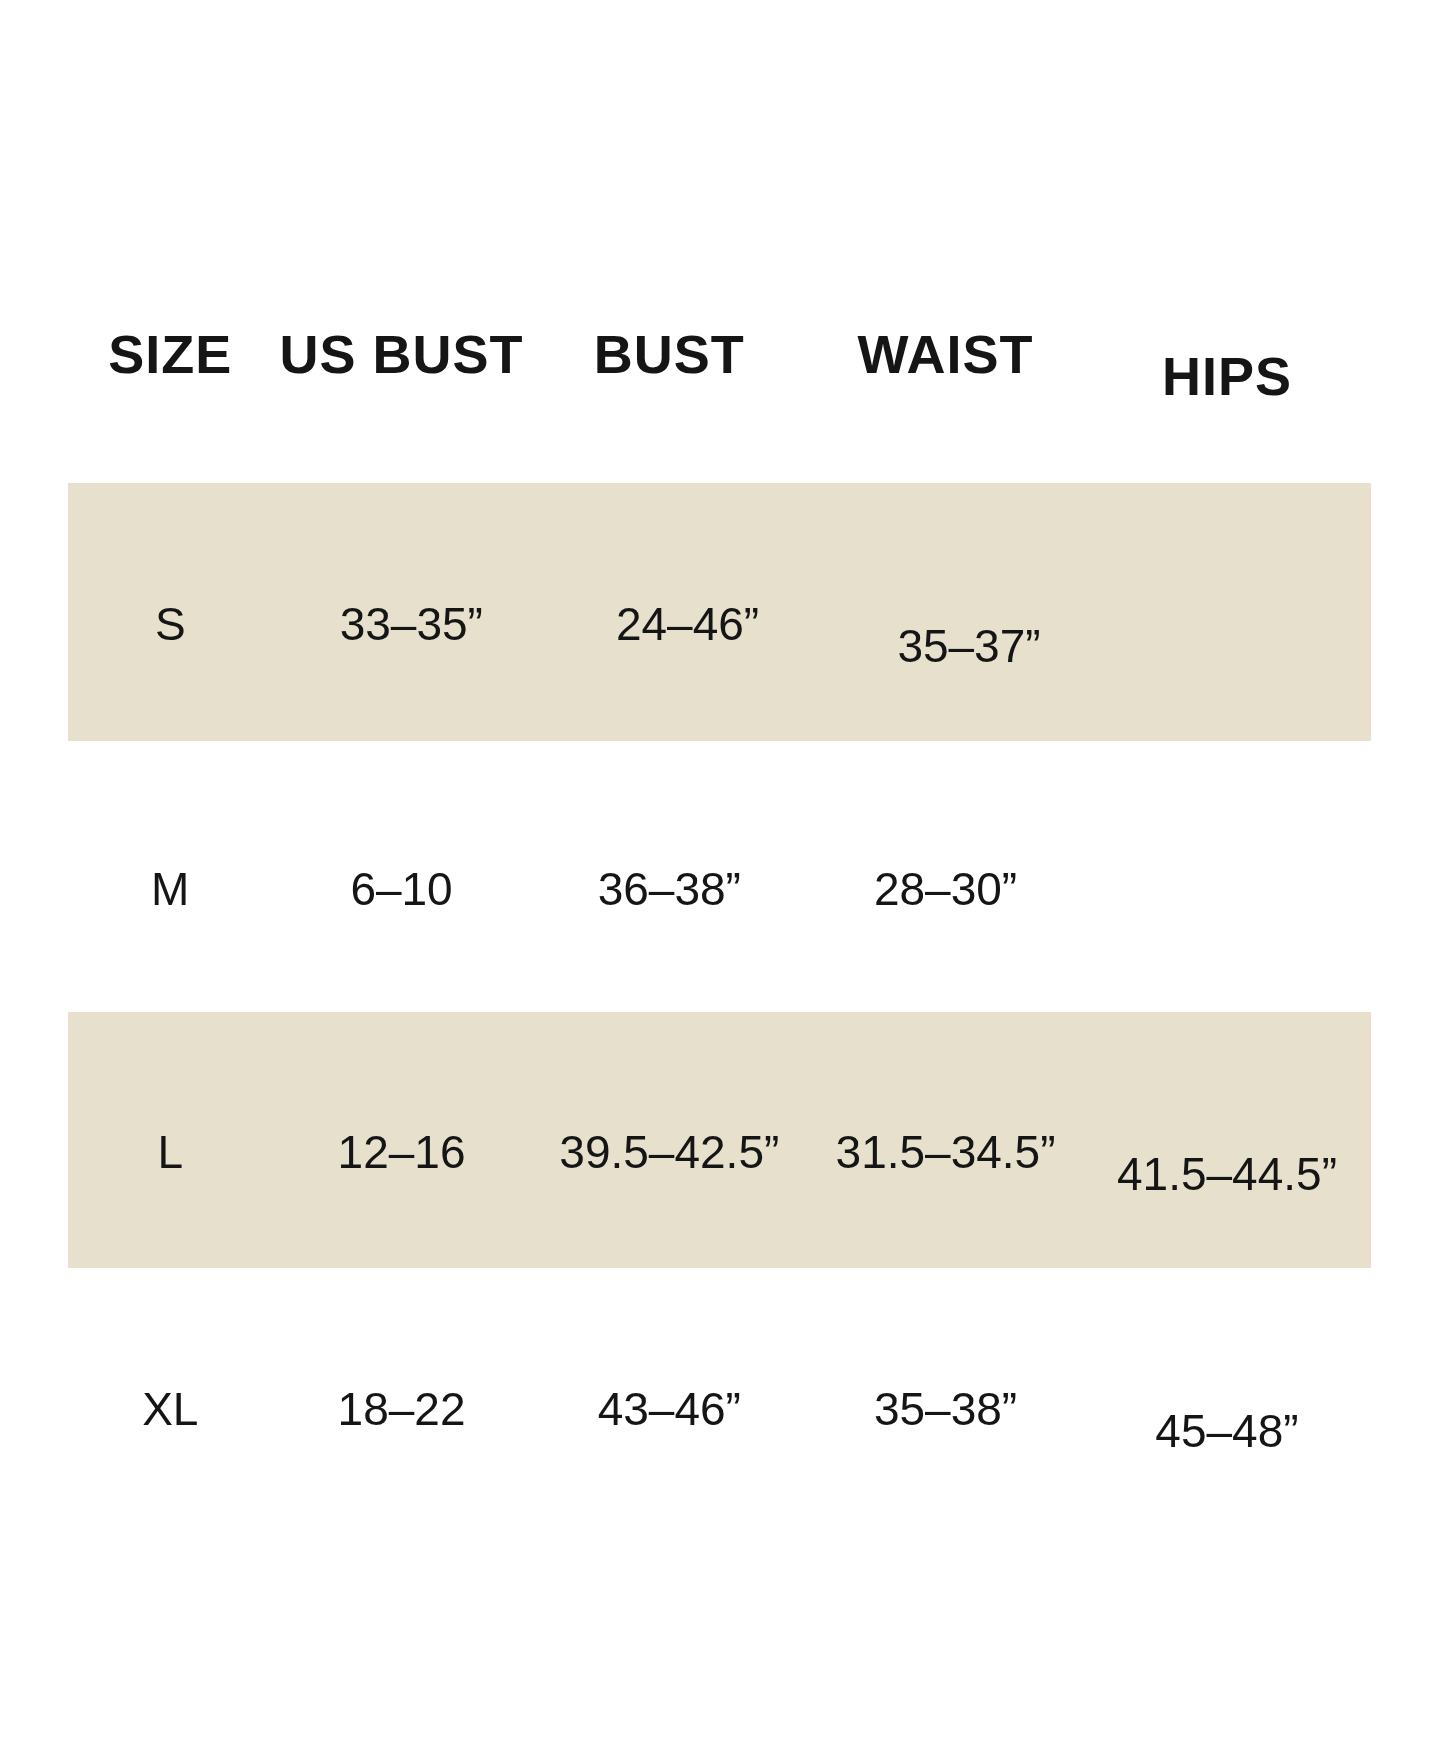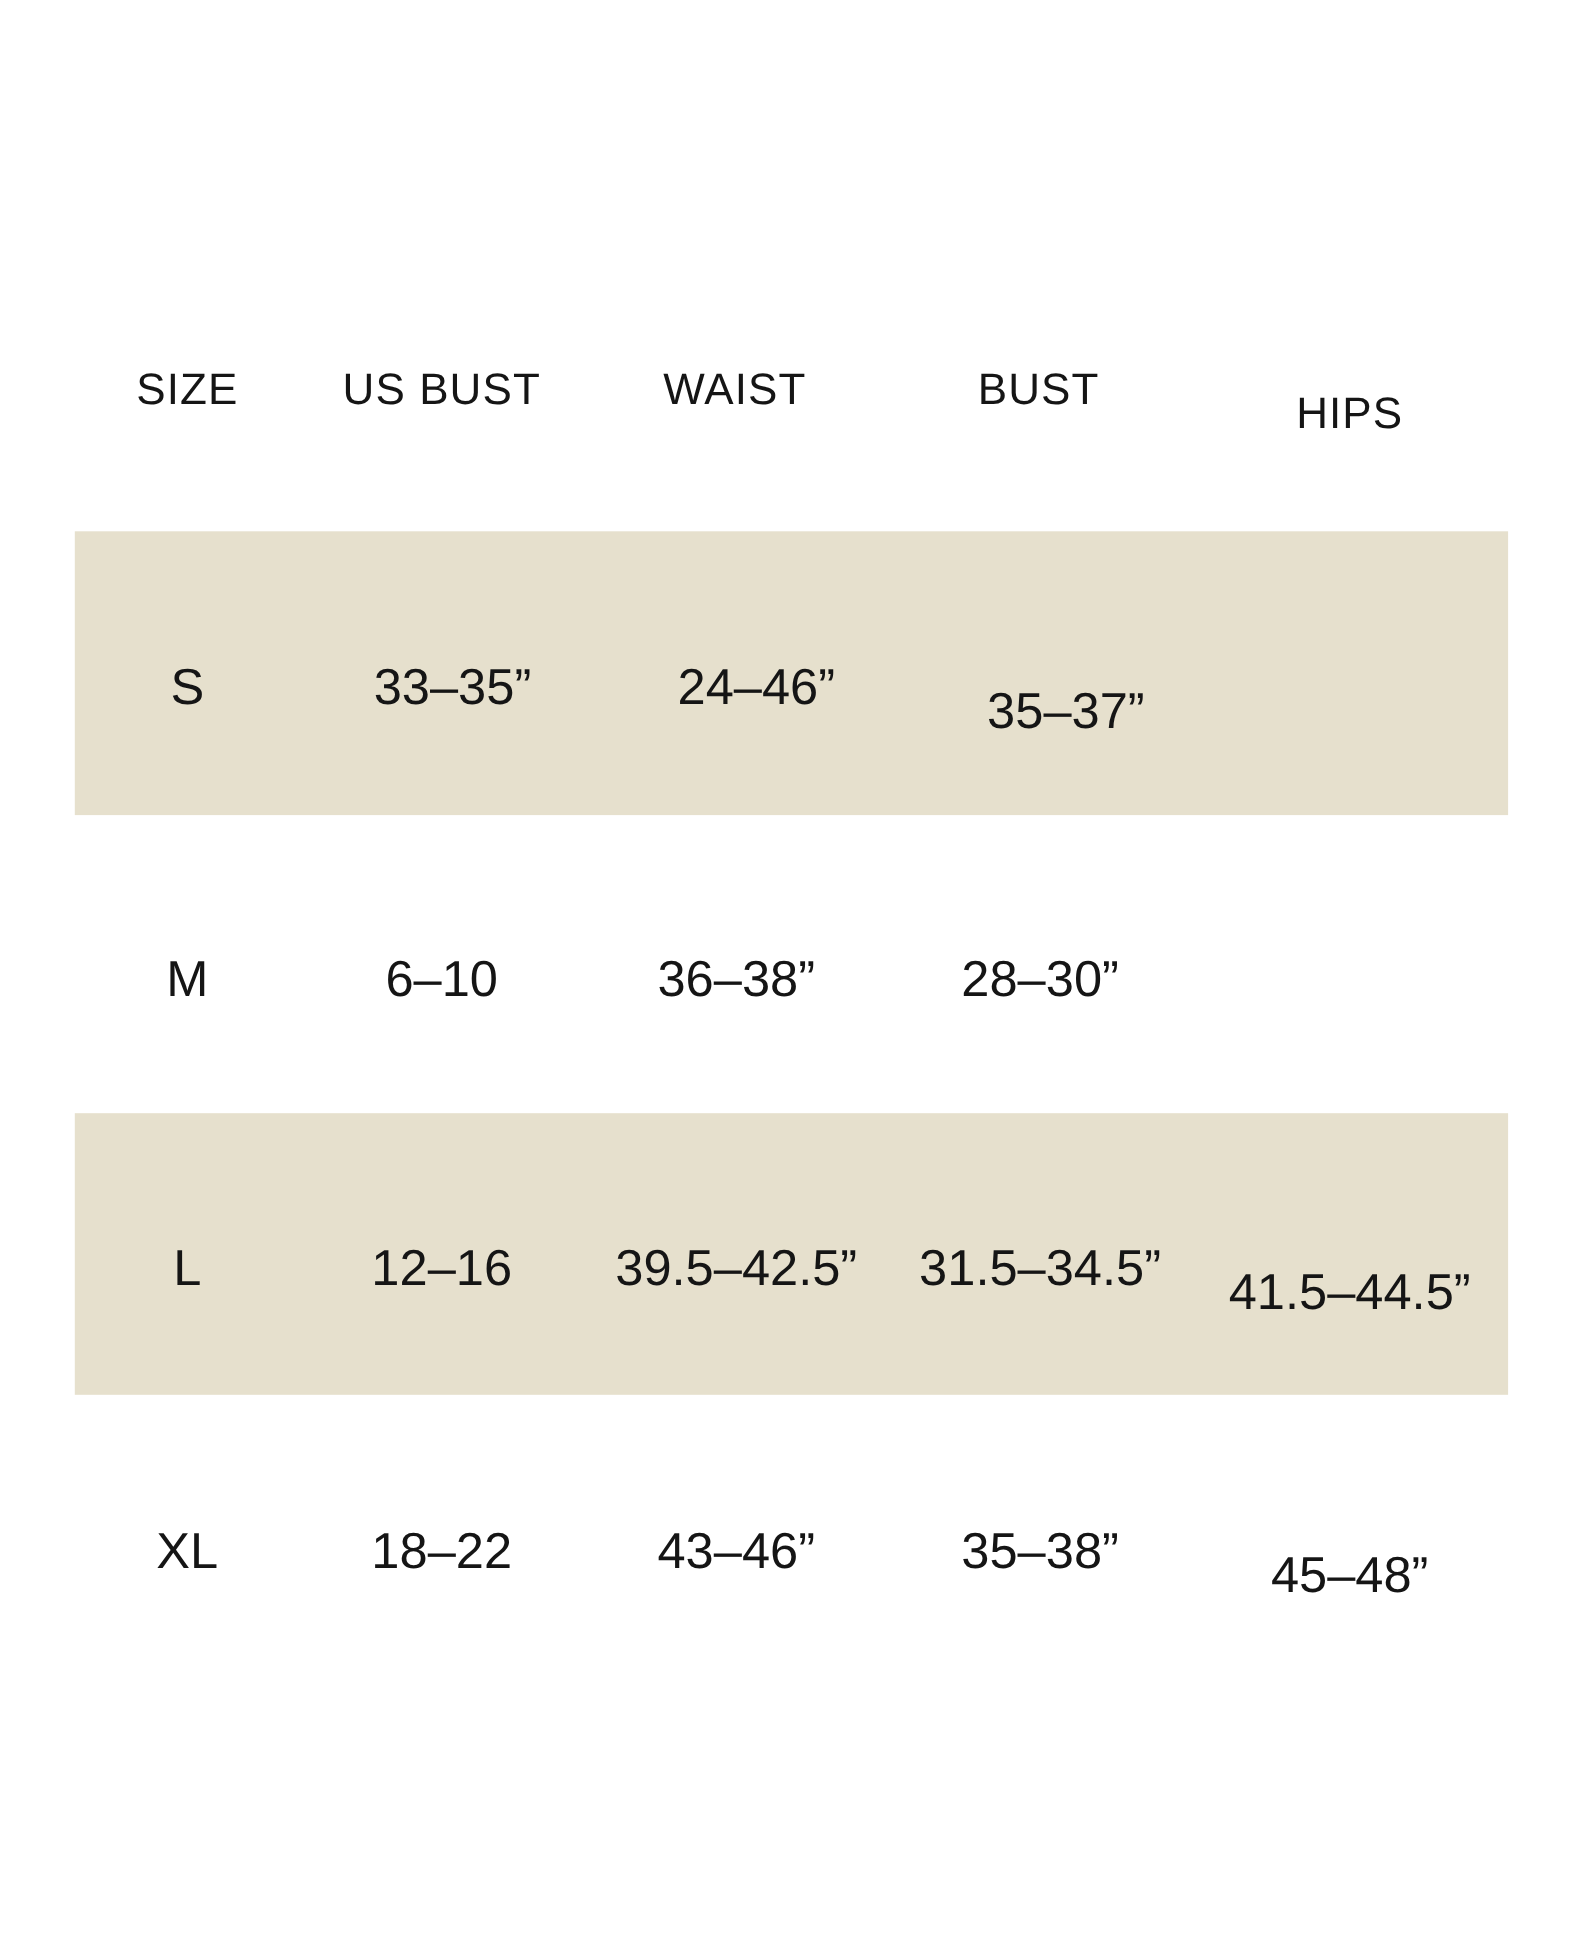--- a/index.html
+++ b/index.html
@@ -19,22 +19,22 @@
     padding-top: 225px;
   }
   .row {
     display: flex;
     align-items: center;
     margin-left: 68px;
     width: 1303px;
   }
   .row.header {
     height: 258px;
-    font-weight: 400;
-    font-size: 40px;
+    font-weight: 700;
+    font-size: 54px;
     letter-spacing: 1px;
   }
   .row.data {
     font-size: 46px;
     font-weight: 400;
   }
   .row.data .cell {
     transform: translateY(12px);
   }
   .row.r0 { height: 258px; }
@@ -55,22 +55,22 @@
   .col-hips    { flex: 0 0 22.1%; margin-top: 44px; }
 </style>
 </head>
 <body>
 
 <div class="size-chart">
 
   <div class="row header">
     <div class="cell col-size">SIZE</div>
     <div class="cell col-us-size">US BUST</div>
+    <div class="cell col-bust">BUST</div>
     <div class="cell col-waist">WAIST</div>
-    <div class="cell col-bust">BUST</div>
     <div class="cell col-hips">HIPS</div>
   </div>
 
   <div class="row data r0 highlight">
     <div class="cell col-size">S</div>
     <div class="cell col-bust">33–35”</div>
     <div class="cell col-waist">24–46”</div>
     <div class="cell col-hips">35–37”</div>
   </div>
 

